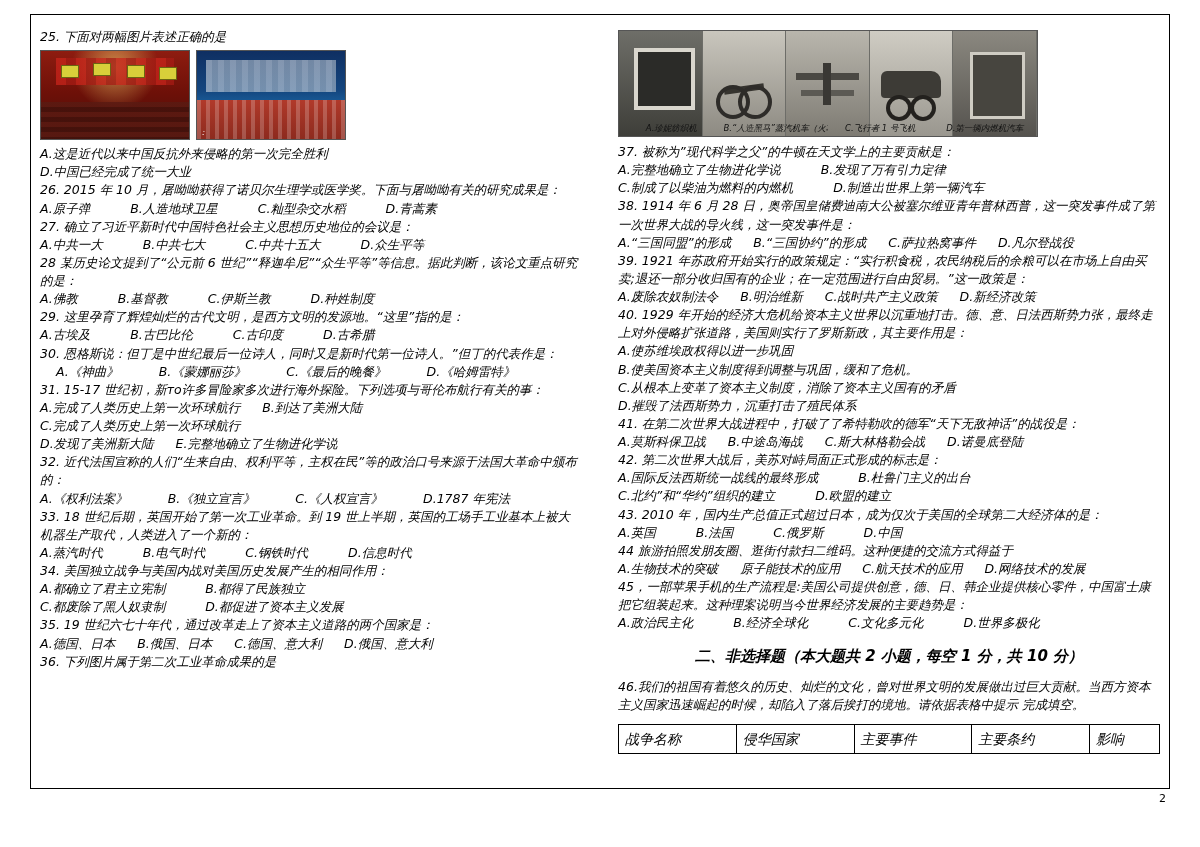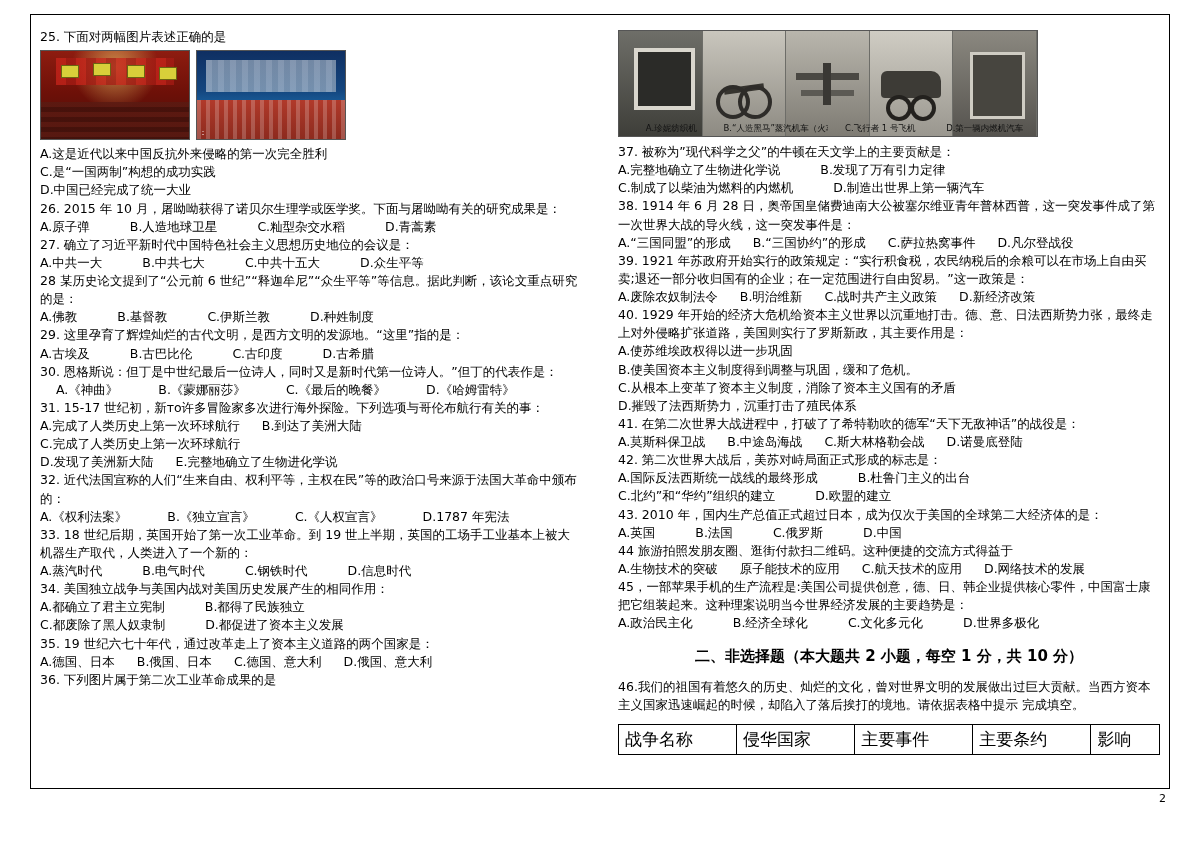--- a/index.html
+++ b/index.html
@@ -22,20 +22,21 @@
     border:1px solid #000;
     pointer-events:none;
   }
   .cols{
     position:relative;
     display:flex;
     gap:0;
     padding:14px 10px 0 10px;
     height:760px;
     box-sizing:border-box;
+    font-style:italic;
   }
   .col{
     width:50%;
     box-sizing:border-box;
     padding:0 14px;
   }
   .col.left{padding-left:12px;padding-right:20px;}
   .col.right{padding-left:18px;padding-right:12px;}
   p{margin:0 0 1px 0;}
   .q{margin:0;}
@@ -118,21 +119,21 @@
     display:flex;font-size:8.5px;color:#111;
   }
   .strip-captions span{flex:1;text-align:center;white-space:nowrap;overflow:hidden;}
   .section-title{
     text-align:center;
     font-weight:bold;
     margin:14px 0 10px 0;
     font-size:15px;
   }
   table.tbl{
-    border-collapse:collapse;width:100%;margin-top:10px;font-size:17px;
+    border-collapse:collapse;width:100%;margin-top:10px;font-size:14px;
   }
   table.tbl th{
     border:1px solid #000;height:24px;font-weight:normal;text-align:left;padding:2px 6px;
   }
   .page-num{
     position:absolute;right:34px;bottom:40px;font-size:11px;
   }
   .indent{display:inline-block;width:16px;}
   .o-sp{display:inline-block;width:22px;}
   .o-sp-lg{display:inline-block;width:40px;}
@@ -157,21 +158,20 @@
           <div class="flagbit" style="left:86px;top:14px;"></div>
           <div class="flagbit" style="left:118px;top:16px;"></div>
         </div>
         <div class="photo right-img">
           <div class="stage"></div>
           <div class="label">：</div>
         </div>
       </div>
 
       <p class="opts">A.这是近代以来中国反抗外来侵略的第一次完全胜利</p>
-      <p class="opts">C.是“一国两制”构想的成功实践</p>
       <p class="opts">D.中国已经完成了统一大业</p>
 
       <p class="q">26. 2015 年 10 月，屠呦呦获得了诺贝尔生理学或医学奖。下面与屠呦呦有关的研究成果是：</p>
       <p class="opts">
         <span>A.原子弹</span><span class="o-sp-lg"></span><span>B.人造地球卫星</span><span class="o-sp-lg"></span><span>C.籼型杂交水稻</span><span class="o-sp-lg"></span><span>D.青蒿素</span>
       </p>
 
       <p class="q">27. 确立了习近平新时代中国特色社会主义思想历史地位的会议是：</p>
       <p class="opts">
         <span>A.中共一大</span><span class="o-sp-lg"></span><span>B.中共七大</span><span class="o-sp-lg"></span><span>C.中共十五大</span><span class="o-sp-lg"></span><span>D.众生平等</span>

